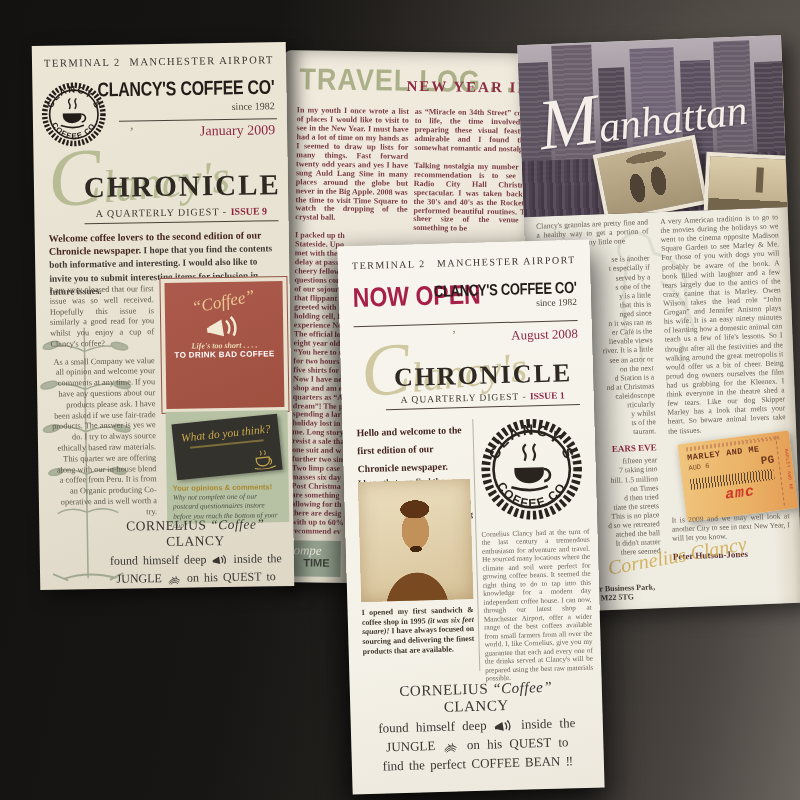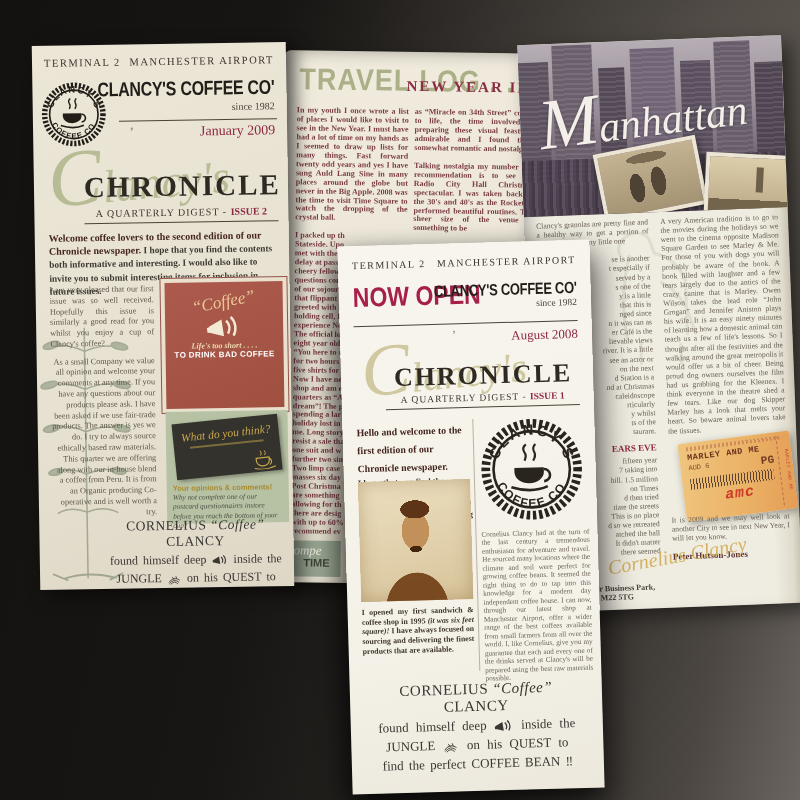--- a/index.html
+++ b/index.html
@@ -265,21 +265,21 @@
   <div class="abs" style="right:12px;top:34px;text-align:right;">
     <div class="brandname" style="font-size:16px;">CLANCY'S COFFEE CO'</div>
     <div class="since" style="margin-top:6px;">since 1982</div>
   </div>
   <div class="rule" style="left:86px;right:10px;top:76px;"></div>
   <div class="abs apos" style="left:96px;top:80px;">’</div>
   <div class="abs maroon" style="right:12px;top:80px;font-size:14px;">January 2009</div>
   <div class="abs script" style="left:14px;top:88px;font-size:46px;transform:rotate(-4deg);">Clancy's</div>
   <div class="abs chron" style="left:50px;right:10px;top:126px;font-size:29px;text-align:right;">CHRONICLE</div>
   <div class="abs" style="left:50px;right:10px;top:163px;text-align:center;font-size:10px;">
-    <span class="digest">A QUARTERLY DIGEST - </span><span class="issue">ISSUE 2</span>
+    <span class="digest">A QUARTERLY DIGEST - </span><span class="issue">ISSUE 9</span>
   </div>
   <div class="rule" style="left:50px;right:10px;top:178px;border-top-width:1px;"></div>
   <div class="abs" style="left:14px;right:12px;top:186px;font-weight:bold;font-size:10px;line-height:1.32;">
     <span style="color:#45251f;">Welcome coffee lovers to the second edition of our Chronicle newspaper.</span><span style="color:#3e3a32;font-size:9.3px;"> I hope that you find the contents both informative and interesting. I would also like to invite you to submit interesting items for inclusion in future issues.</span>
   </div>
   <svg class="plant" viewBox="0 0 110 300" fill="none" stroke="#6d7d62" stroke-width="1.6">
     <path d="M55 295 V30"></path>
     <path d="M55 55 Q35 45 16 50 M55 55 Q76 46 94 52 M55 95 Q33 85 14 92 M55 95 Q78 86 96 93 M55 140 Q34 130 16 138 M55 140 Q77 131 95 139 M55 185 Q36 176 20 184 M55 185 Q75 176 92 184 M55 225 Q38 218 24 226 M55 225 Q73 218 88 226"></path>
     <ellipse cx="20" cy="48" rx="9" ry="3.5" fill="#7e8e72" transform="rotate(-16 20 48)"></ellipse>
     <ellipse cx="92" cy="50" rx="9" ry="3.5" fill="#7e8e72" transform="rotate(14 92 50)"></ellipse>

